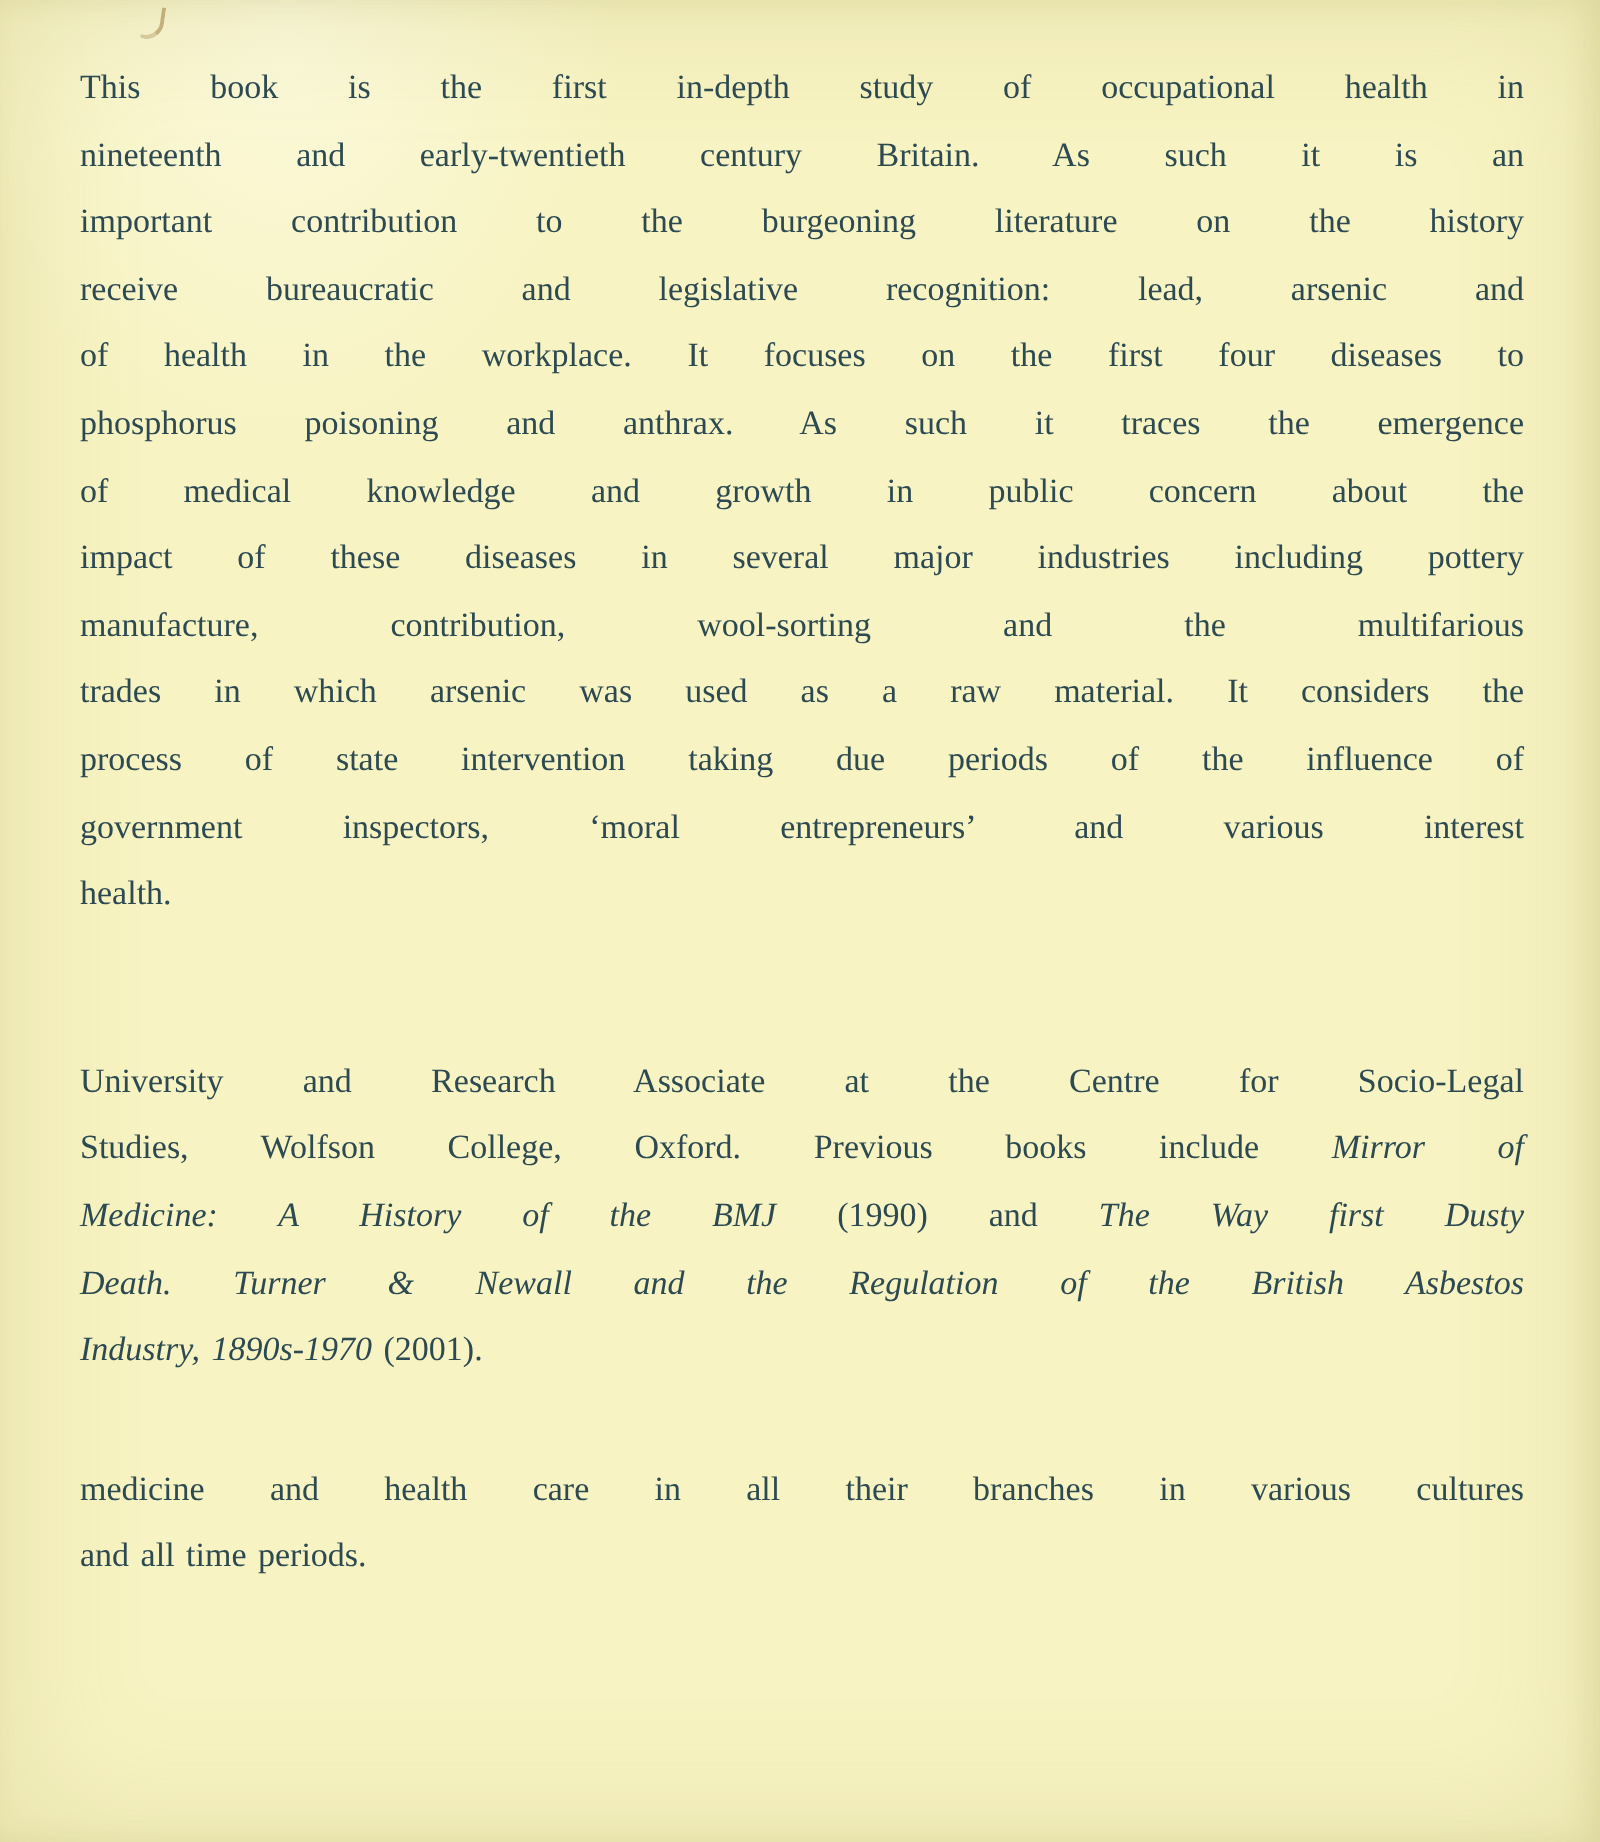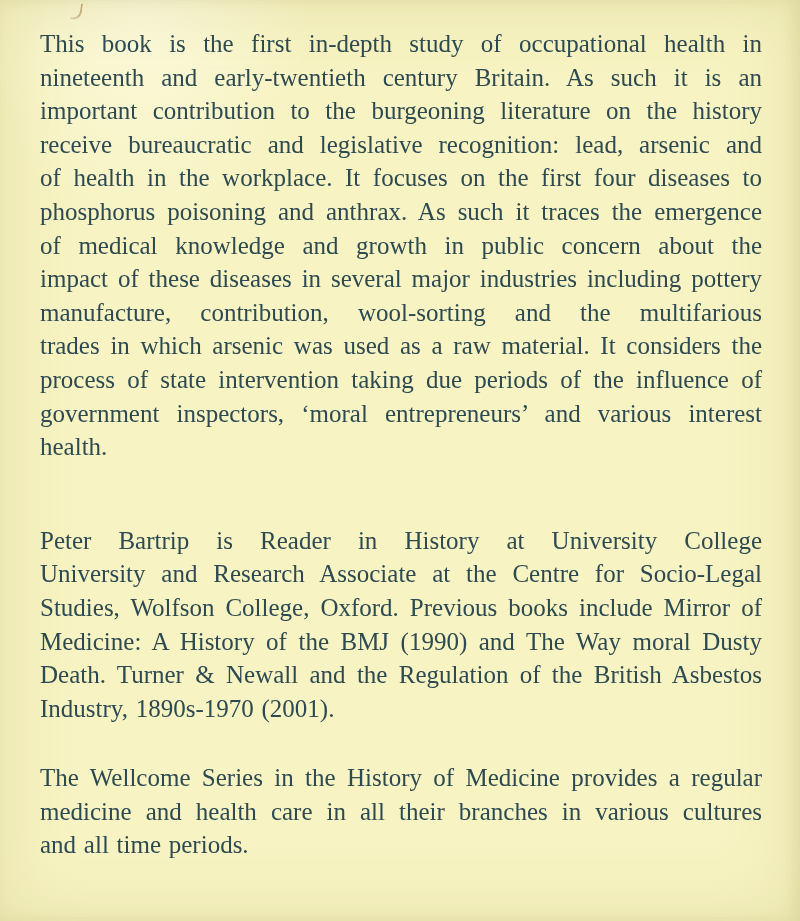--- a/index.html
+++ b/index.html
@@ -16,29 +16,29 @@
     box-sizing: border-box;
     padding: 27px 38px 0 40px;
     font-family: "Liberation Serif", "DejaVu Serif", serif;
     color: var(--fg, #2d4a52);
     background:
       radial-gradient(ellipse at 18% 0%, rgba(255,255,240,0.55) 0%, rgba(255,255,240,0) 18%),
       var(--bg, #f7f3c2);
     box-shadow: inset 0 0 70px rgba(168,158,82,0.22), inset -6px 0 14px rgba(168,158,82,0.18);
   }
   .line {
-    font-size: 25px;
+    font-size: 17px;
     line-height: 33.6px;
     text-align: justify;
     text-align-last: justify;
     word-spacing: 1.5px;
     text-rendering: optimizeLegibility;
   }
   .line.last { text-align-last: left; }
-  .seg.italic { }
+  .seg.italic { font-style: italic; }
   .para-author-bio { margin-top: 60px; }
   .para-series-note { margin-top: 36px; }
   .scan-artifact {
     position: absolute;
     left: 71px;
     top: 3px;
     width: 9px;
     height: 15px;
     border-right: 2.5px solid rgba(150, 115, 55, 0.50);
     border-bottom: 2px solid rgba(150, 115, 55, 0.30);
@@ -61,26 +61,24 @@
         <div class="line"><span class="seg">phosphorus poisoning and anthrax. As such it traces the emergence</span></div>
         <div class="line"><span class="seg">of medical knowledge and growth in public concern about the</span></div>
         <div class="line"><span class="seg">impact of these diseases in several major industries including pottery</span></div>
         <div class="line"><span class="seg">manufacture, contribution, wool-sorting and the multifarious</span></div>
         <div class="line"><span class="seg">trades in which arsenic was used as a raw material. It considers the</span></div>
         <div class="line"><span class="seg">process of state intervention taking due periods of the influence of</span></div>
         <div class="line"><span class="seg">government inspectors, ‘moral entrepreneurs’ and various interest</span></div>
         <div class="line last"><span class="seg">health.</span></div>
       </div>
       <div class="para para-author-bio">
-        <div class="line"><span class="seg">Peter Bartrip is Reader in History at University College</span></div>
         <div class="line"><span class="seg">University and Research Associate at the Centre for Socio-Legal</span></div>
         <div class="line"><span class="seg">Studies, Wolfson College, Oxford. Previous books include </span><span class="seg italic">Mirror of</span></div>
-        <div class="line"><span class="seg italic">Medicine: A History of the BMJ</span><span class="seg"> (1990) and </span><span class="seg italic">The Way moral Dusty</span></div>
+        <div class="line"><span class="seg italic">Medicine: A History of the BMJ</span><span class="seg"> (1990) and </span><span class="seg italic">The Way first Dusty</span></div>
         <div class="line"><span class="seg italic">Death. Turner &amp; Newall and the Regulation of the British Asbestos</span></div>
         <div class="line last"><span class="seg italic">Industry, 1890s-1970</span><span class="seg"> (2001).</span></div>
       </div>
       <div class="para para-series-note">
-        <div class="line"><span class="seg">The Wellcome Series in the History of Medicine provides a regular</span></div>
         <div class="line"><span class="seg">medicine and health care in all their branches in various cultures</span></div>
         <div class="line last"><span class="seg">and all time periods.</span></div>
       </div>
     </div>
 </div>
 
 </body></html>

